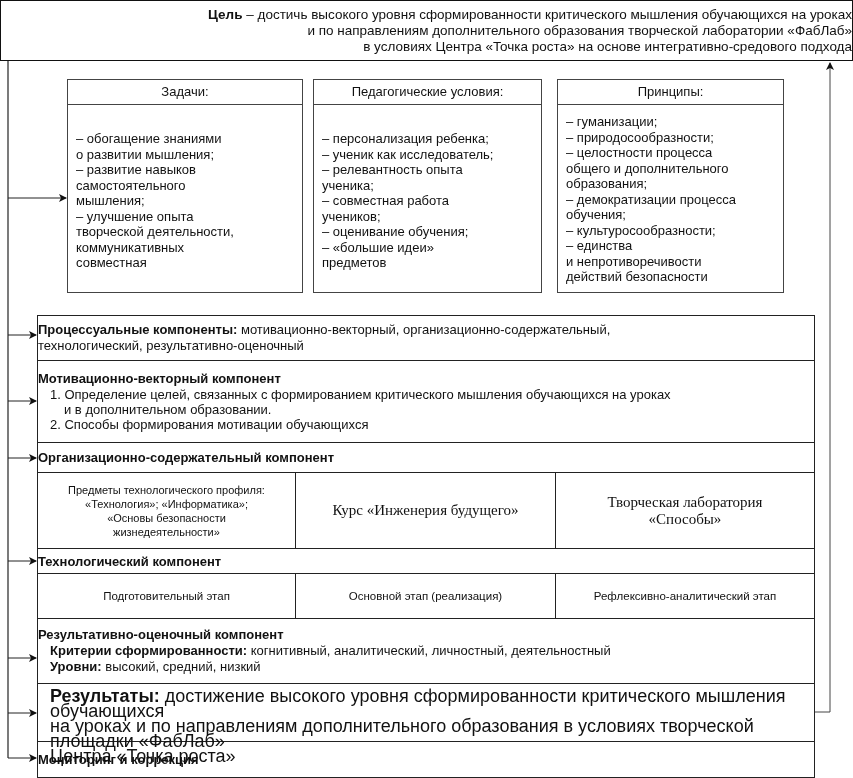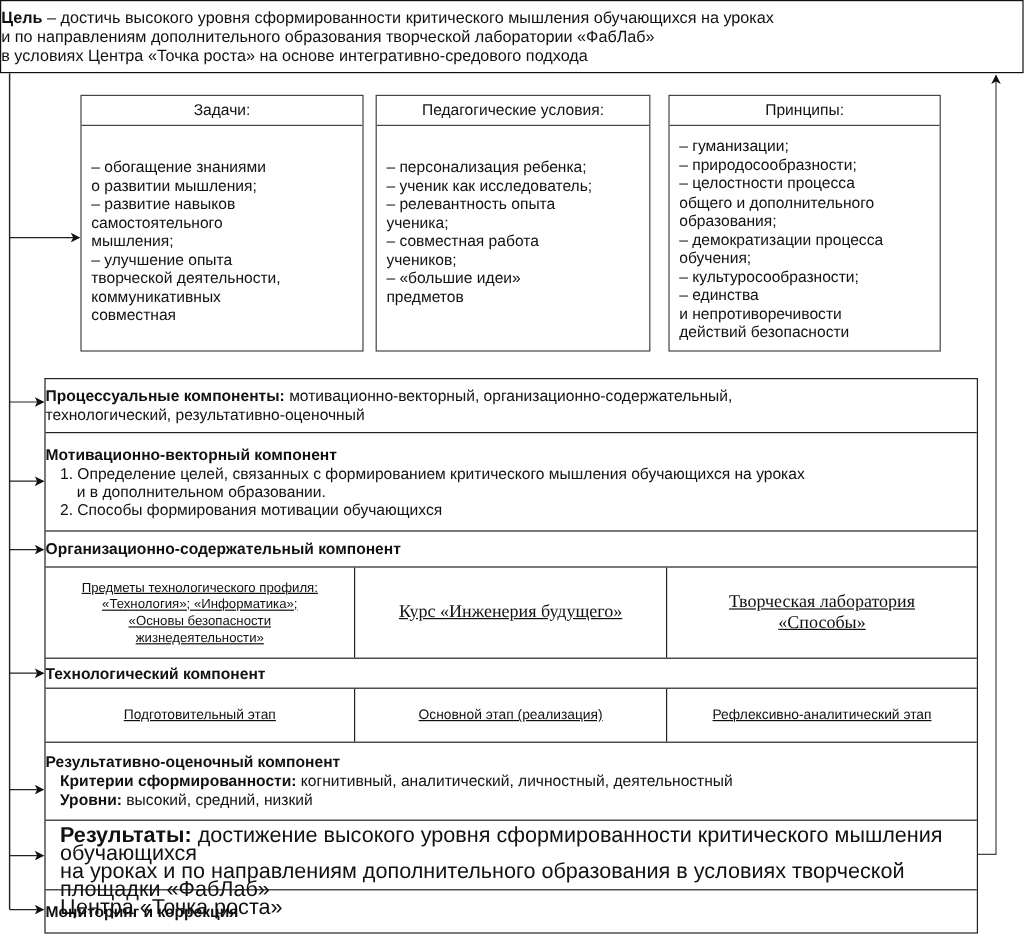--- a/index.html
+++ b/index.html
@@ -1,30 +1,30 @@
 <!DOCTYPE html>
 <html><head>
 <meta charset="utf-8">
 <style>
   html, body { margin:0; padding:0; background:#fff; }
   body { width:853px; height:778px; position:relative; overflow:hidden;
          font-family:"Liberation Sans", sans-serif; color:#111; }
   .box { position:absolute; border:1px solid #222; background:#fff; box-sizing:border-box; }
   .goal { left:0; top:0; width:853px; height:61px; border:1.5px solid #111;
-          text-align:left; font-size:13.5px; line-height:16px; padding-top:6px; }
+          text-align:right; font-size:13.5px; line-height:16px; padding-top:6px; }
   b { font-weight:bold; }
   .card { top:79px; height:214px; border:1.5px solid #444; }
   .card .head { height:24px; border-bottom:1px solid #444; text-align:center;
                 font-size:13px; line-height:24px; }
   .card .body { padding:0 8px; font-size:13px; line-height:15.5px; }
   .main { left:37px; top:315px; width:778px; height:463px; border:1.5px solid #222; }
   .row { position:absolute; left:0; width:100%; border-bottom:1px solid #222; box-sizing:border-box; }
   .center { }
   .cell { position:absolute; top:0; bottom:0; border-right:1px solid #222; box-sizing:border-box;
-          display:flex; align-items:center; justify-content:center; text-align:center;text-decoration:underline; }
+          display:flex; align-items:center; justify-content:center; text-align:center; }
   .serif { font-family:"Liberation Serif", serif; }
   svg.lines { position:absolute; left:0; top:0; }
 </style>
 </head>
 <body>
 
 <svg class="lines" width="853" height="778">
   <defs>
     <marker id="ah" markerWidth="8" markerHeight="8" refX="7" refY="4" orient="auto">
       <path d="M0,0 L8,4 L0,8 L2,4 Z" fill="#111"></path>
@@ -65,20 +65,21 @@
 
 <div class="box card" style="left:313px; width:229px;">
   <div class="head">Педагогические условия:</div>
   <div class="body" style="padding-top:26px;">
     <div>– персонализация ребенка;</div>
     <div>– ученик как исследователь;</div>
     <div>– релевантность опыта</div>
     <div>ученика;</div>
     <div>– совместная работа</div>
     <div>учеников;</div>
+    <div>– оценивание обучения;</div>
     <div>– «большие идеи»</div>
     <div>предметов</div>
   </div>
 </div>
 
 <div class="box card" style="left:557px; width:227px;">
   <div class="head">Принципы:</div>
   <div class="body" style="padding-top:9px;">
     <div>– гуманизации;</div>
     <div>– природосообразности;</div>

